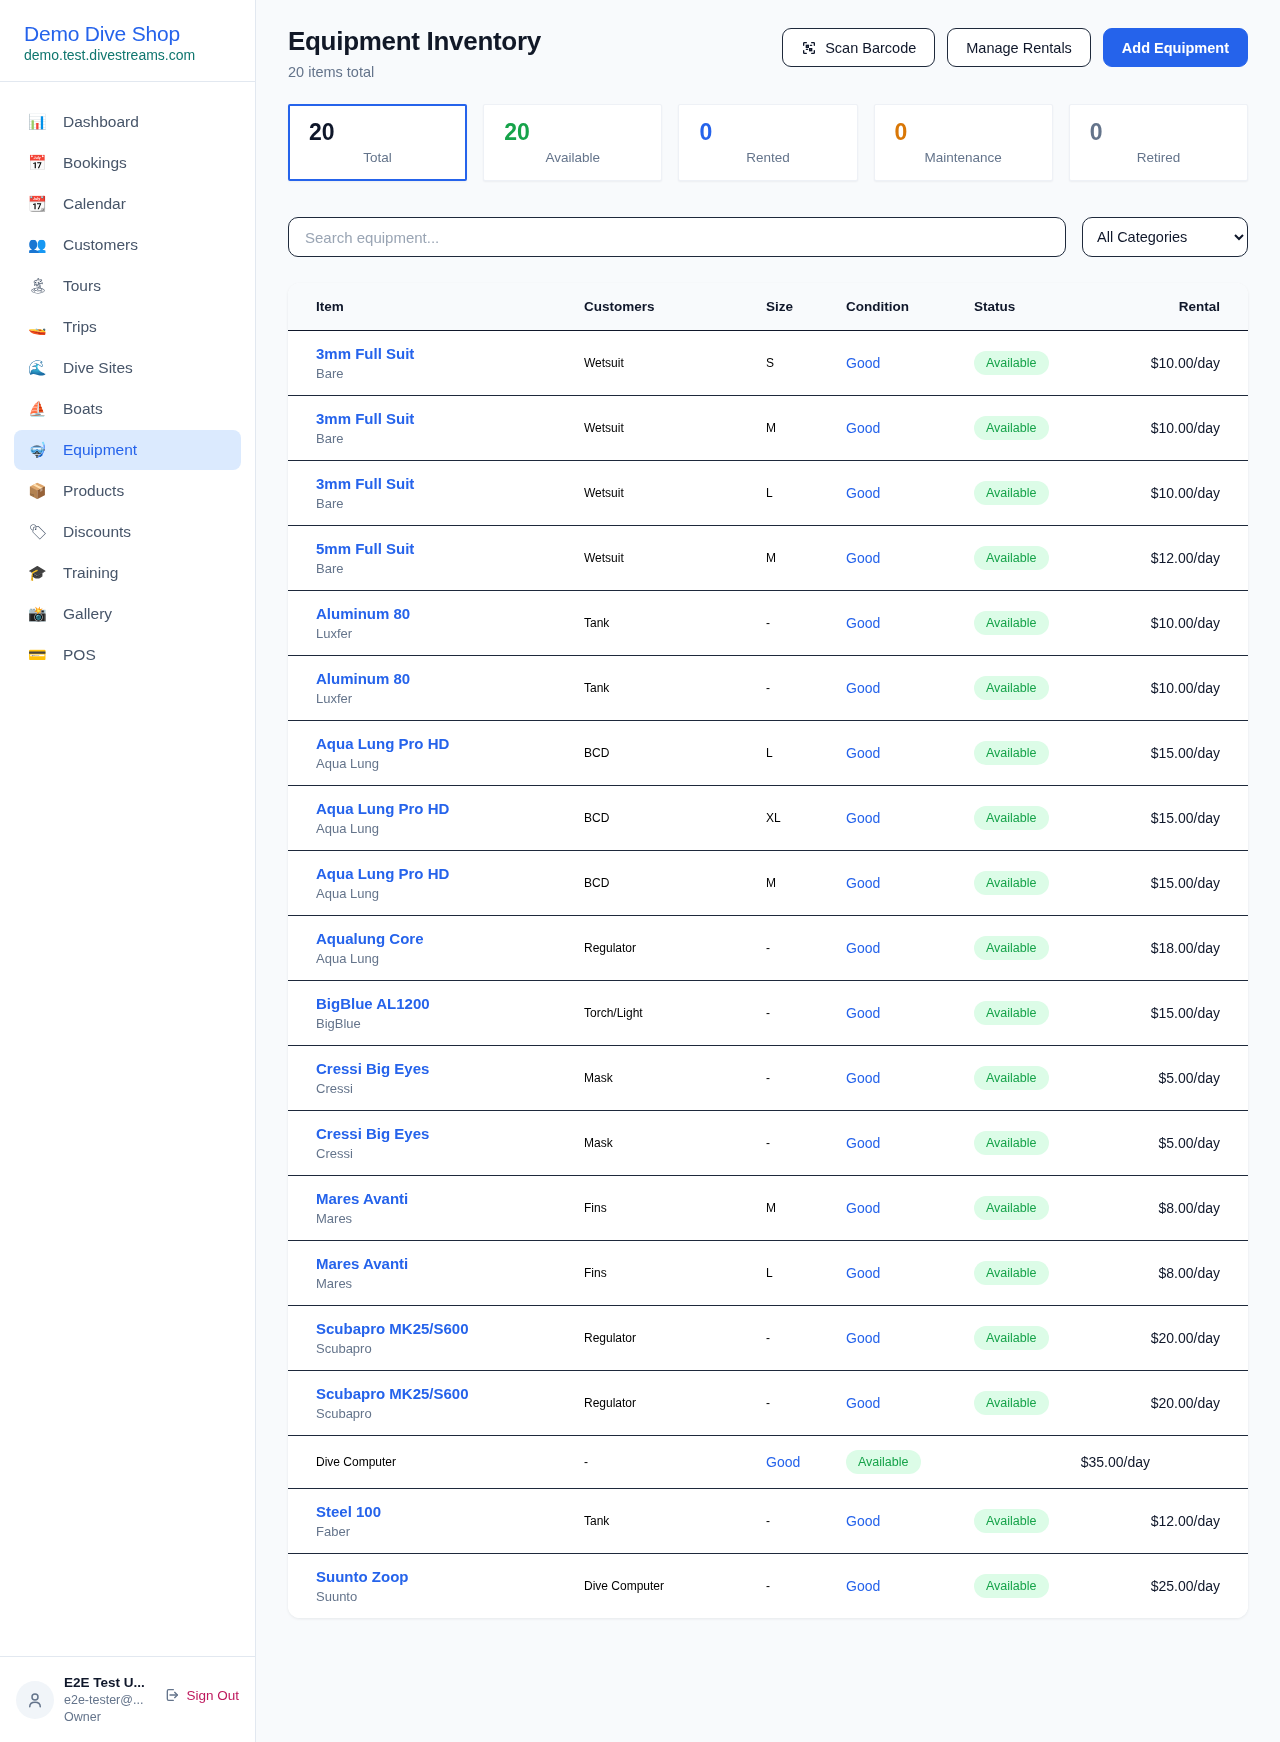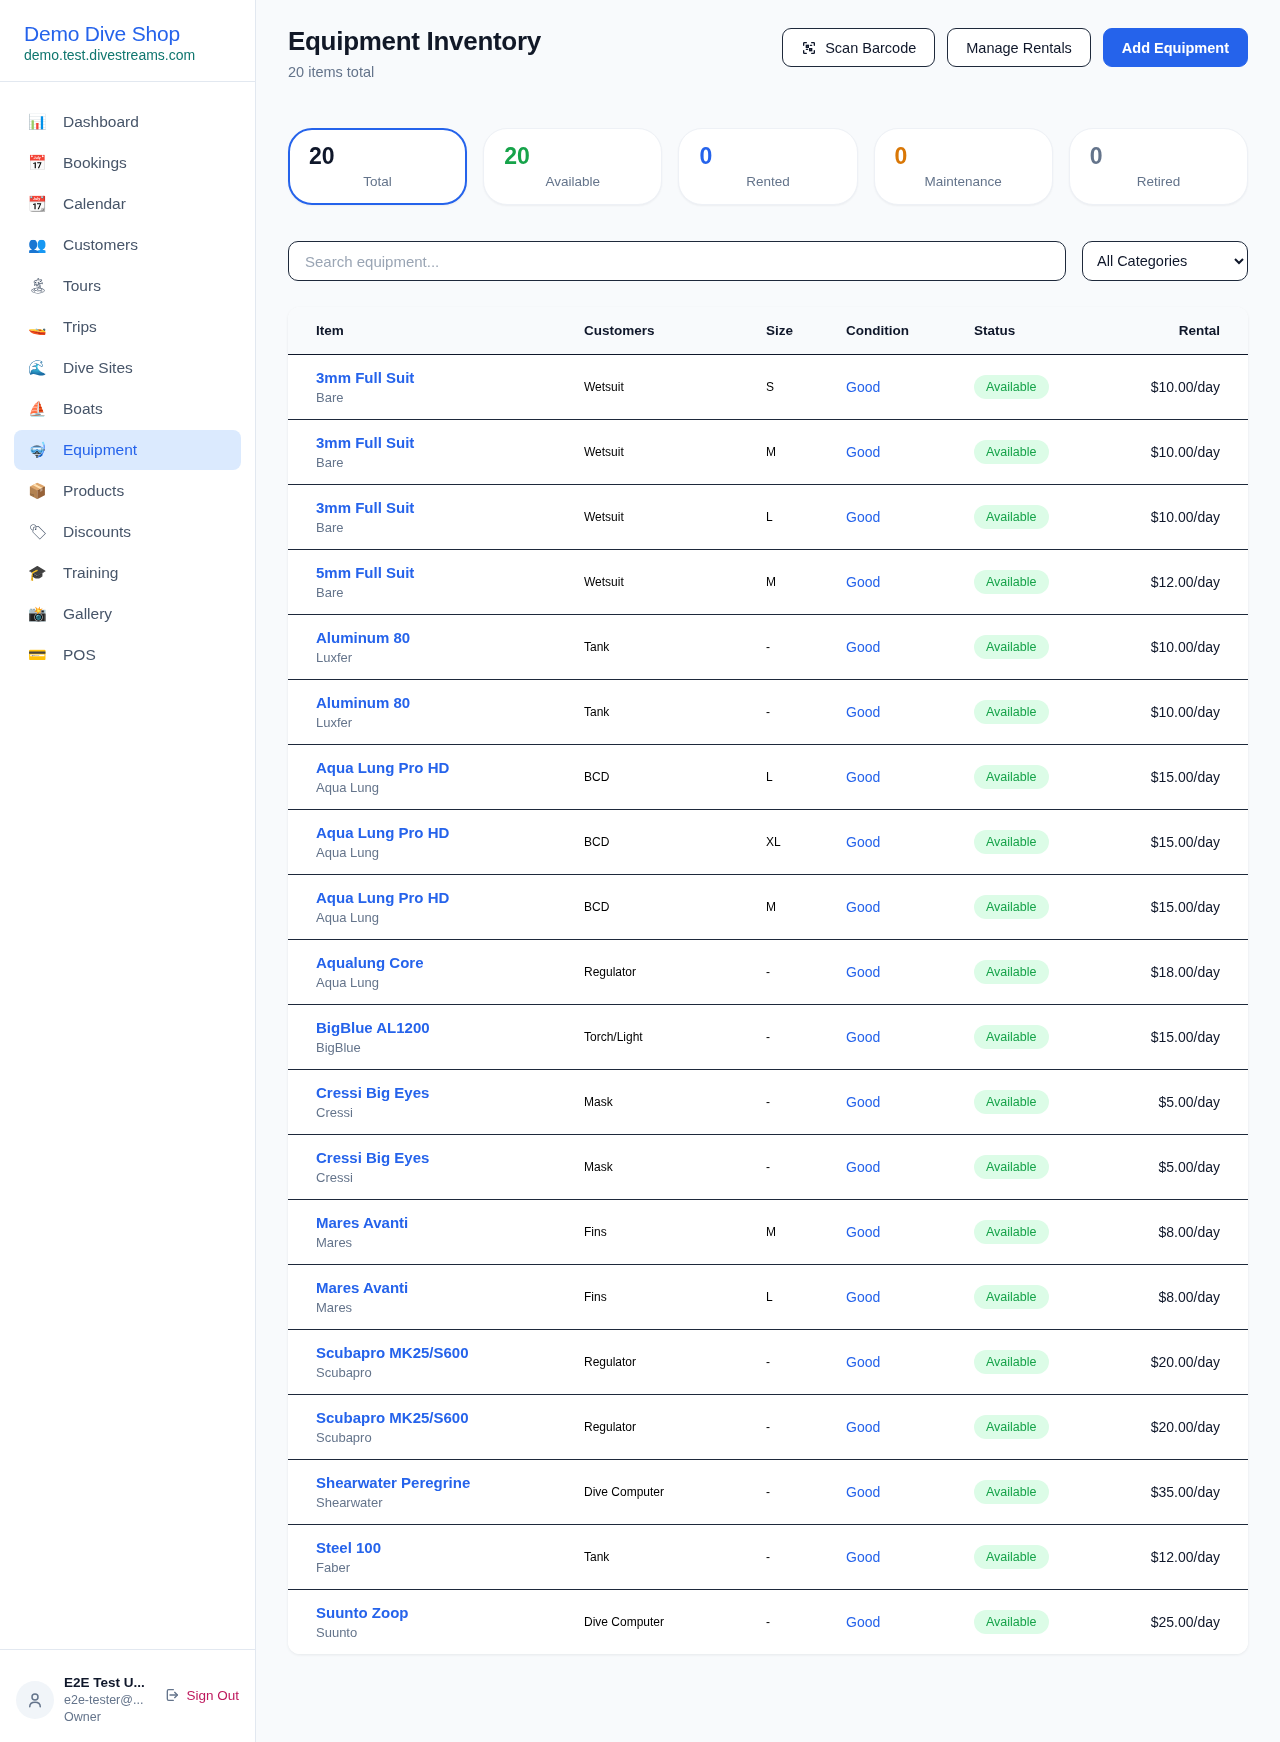--- a/index.html
+++ b/index.html
@@ -22,21 +22,21 @@
   .brand-domain { color:#0f766e; font-size:14px; margin-top:1px; }
   .nav { padding:20px 14px 10px; flex:1 1 auto; }
   .nav-item {
     display:flex; align-items:center; gap:15px;
     padding:11px 14px; border-radius:8px; cursor:pointer;
     color:#475569; font-size:15.5px; margin-bottom:1px;
   }
   .nav-item .nav-ico { width:20px; font-size:15px; text-align:center; flex:0 0 auto; }
   .nav-item.active { background:#dbeafe; color:#2563eb; font-weight:500; }
   .user-box {
-    border-top:1px solid #e2e8f0; padding:25px 16px 18px;
+    border-top:1px solid #e2e8f0; padding:18px 16px 18px;
     display:flex; align-items:flex-start; gap:10px;
   }
   .avatar {
     width:38px; height:38px; border-radius:50%; background:#f1f5f9;
     display:flex; align-items:center; justify-content:center; flex:0 0 auto; margin-top:6px;
   }
   .user-meta { flex:1 1 auto; min-width:0; }
   .user-name { font-size:13.5px; font-weight:700; color:#0f172a; }
   .user-email { font-size:12.5px; color:#64748b; margin-top:3px; }
   .user-role { font-size:12.5px; color:#64748b; margin-top:3px; }
@@ -49,22 +49,22 @@
   .head-actions { display:flex; gap:12px; margin-top:2px; }
   .btn {
     height:39px; border-radius:9px; display:inline-flex; align-items:center; gap:8px;
     padding:0 18px; font-size:14.5px; cursor:pointer; white-space:nowrap;
     background:#ffffff; border:1px solid #1e293b; color:#0f172a; font-weight:500;
   }
   .btn-primary { background:#2563eb; border:1px solid #2563eb; color:#ffffff; font-weight:700; }
   
   .stats { display:flex; gap:16px; margin-top:24px; }
   .stat-card {
-    flex:1 1 0; background:#ffffff; border:1px solid #eef1f6; border-radius:24px;
-    padding:14px 20px 15px; box-shadow:0 1px 2px rgba(15,23,42,0.05); cursor:pointer;margin-top:24px;
+    flex:1 1 0; background:#ffffff; border:1px solid #eef1f6; border-radius:2px;
+    padding:14px 20px 15px; box-shadow:0 1px 2px rgba(15,23,42,0.05); cursor:pointer;
   }
   .stat-card.selected { border:2px solid #2563eb; padding:13px 19px 14px; }
   .stat-value { font-size:23px; font-weight:800; }
   .stat-label { font-size:13.5px; color:#64748b; margin-top:4px;text-align:center; }
   
   .filters { display:flex; gap:16px; margin-top:36px; }
   .search-input {
     flex:1 1 auto; height:40px; border:1px solid #1e293b; border-radius:10px;
     padding:0 16px; font-size:15px; font-family:inherit; background:#ffffff; color:#0f172a; outline:none;
   }
@@ -438,24 +438,20 @@
             <div class="item-name">Scubapro MK25/S600</div>
             <div class="item-brand">Scubapro</div>
           </div>
           <div class="cell">Regulator</div>
           <div class="cell">-</div>
           <div><span class="cond-link">Good</span></div>
           <div><span class="pill">Available</span></div>
           <div class="price">$20.00/day</div>
         </div>
         <div class="tgrid row">
-          <div>
-            <div class="item-name">Shearwater Peregrine</div>
-            <div class="item-brand">Shearwater</div>
-          </div>
           <div class="cell">Dive Computer</div>
           <div class="cell">-</div>
           <div><span class="cond-link">Good</span></div>
           <div><span class="pill">Available</span></div>
           <div class="price">$35.00/day</div>
         </div>
         <div class="tgrid row">
           <div>
             <div class="item-name">Steel 100</div>
             <div class="item-brand">Faber</div>

